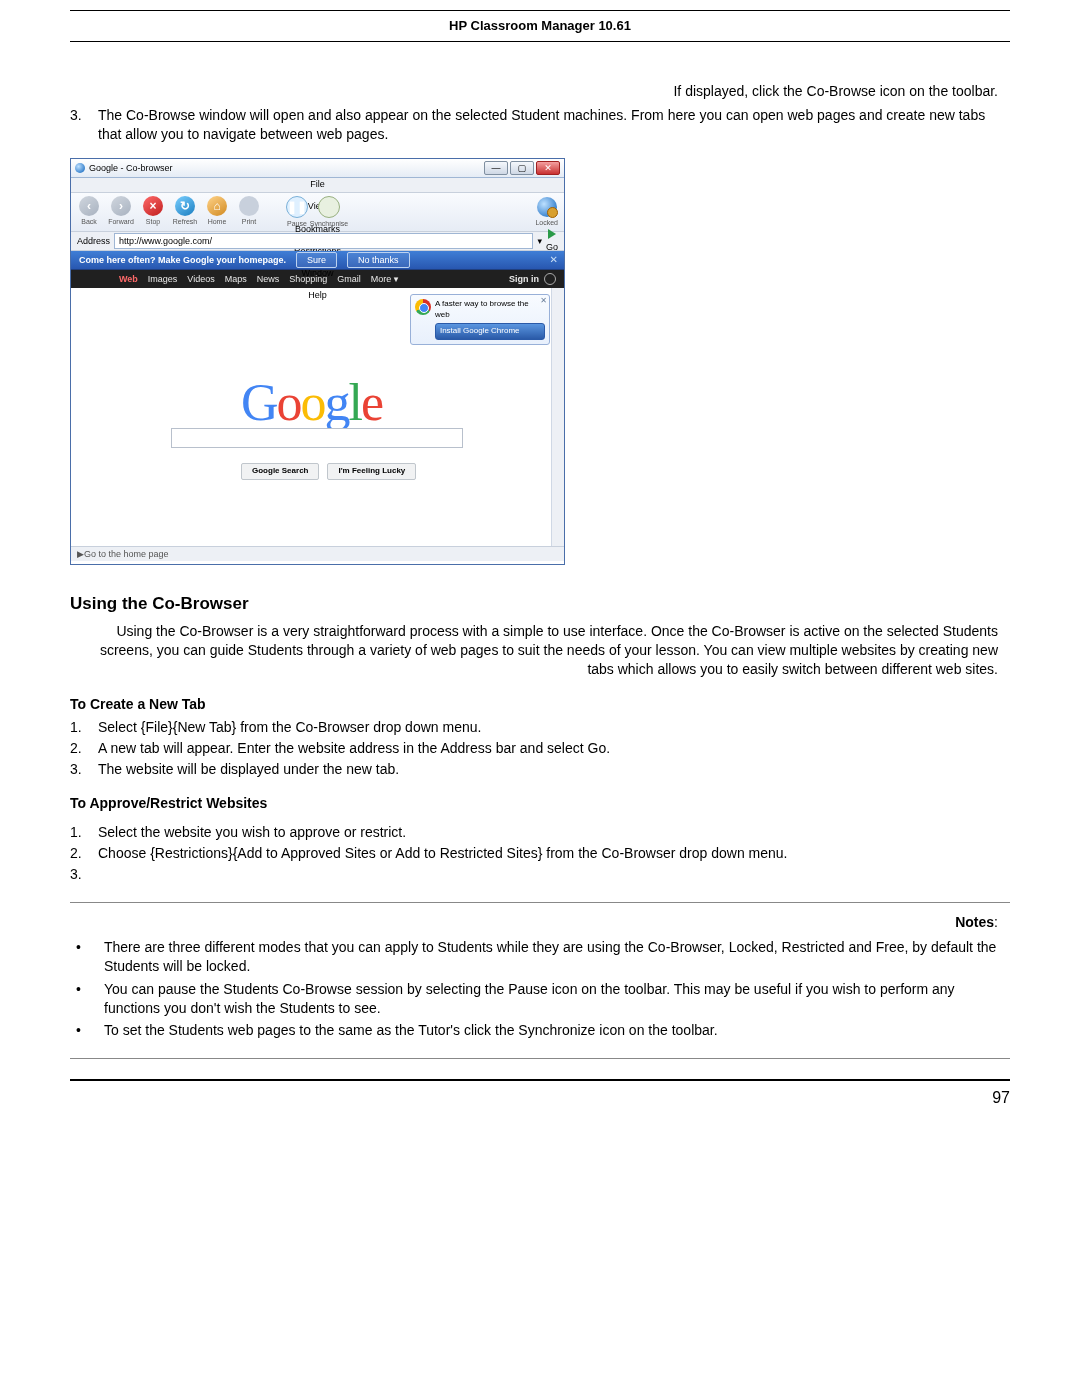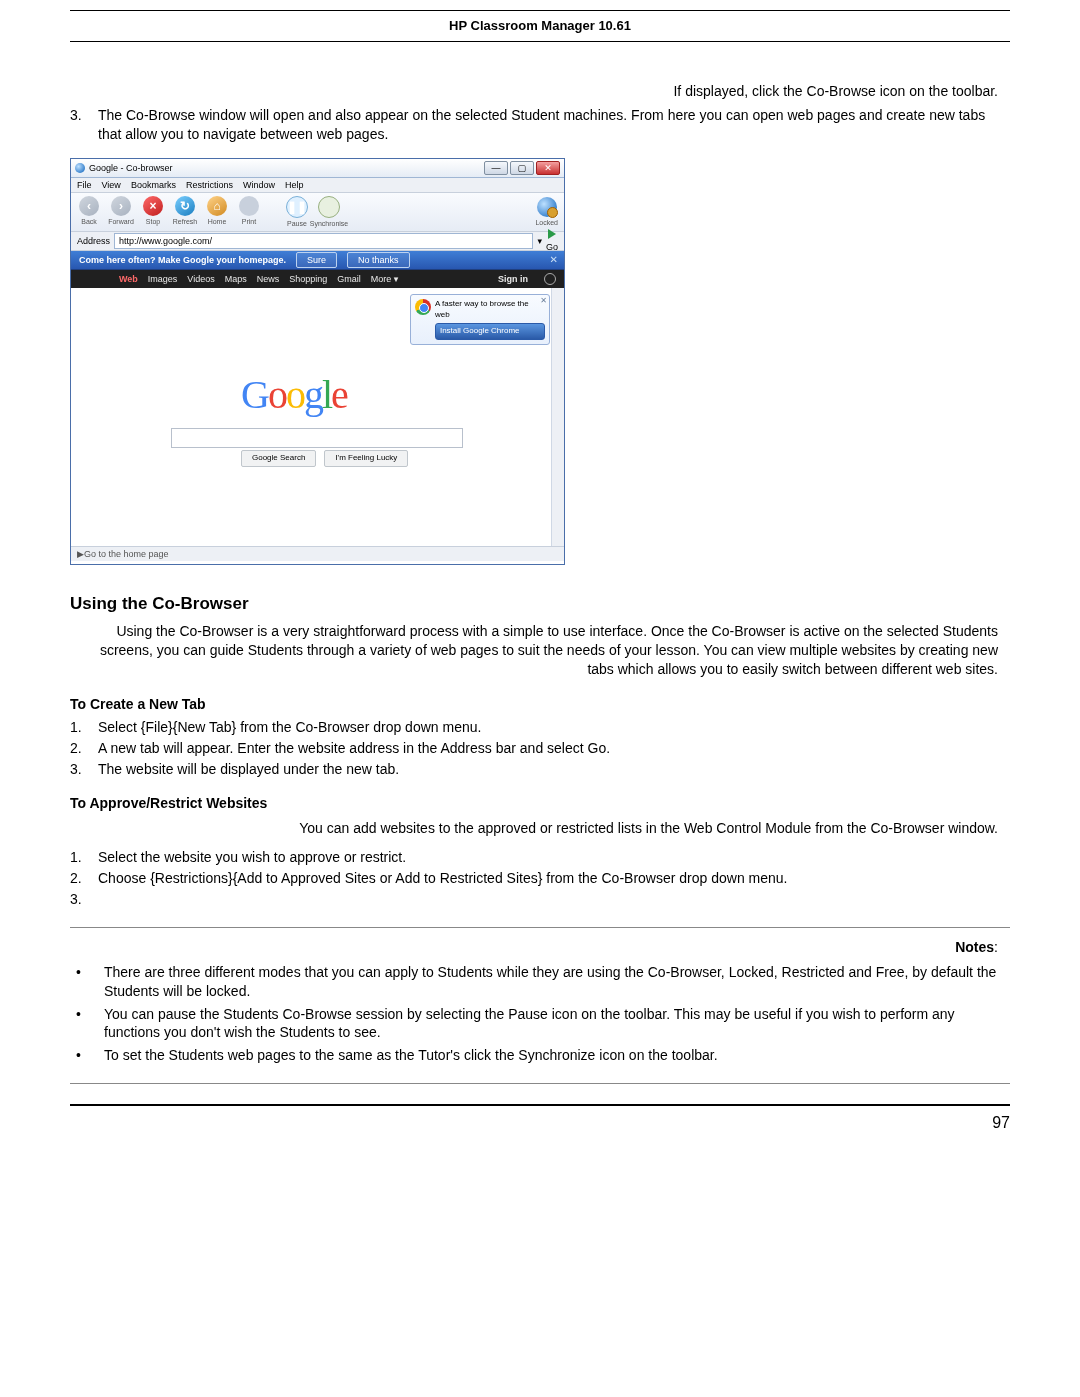--- a/index.html
+++ b/index.html
@@ -100,20 +100,21 @@
     background:linear-gradient(#f5f8fc,#cfd8e5);
     display:flex;align-items:center;justify-content:center;
   }
   .scr-title .wbtn.close{background:linear-gradient(#f4a0a0,#c83030);border-color:#a02020;color:#fff;}
   .scr-menu {
     height:14px;
     background:#edf0f5;
     border-bottom:1px solid #c8d0dc;
     display:flex;align-items:center;gap:10px;
     padding:0 6px;
+    flex-direction:column;
   }
   .scr-tbar {
     height:38px;
     background:linear-gradient(#f9fbfe,#e6ecf5);
     border-bottom:1px solid #c8d0dc;
     display:flex;align-items:center;
     padding:0 6px;
     justify-content:space-between;
   }
   .tbar-left {display:flex;gap:8px;}
@@ -144,43 +145,43 @@
     border-bottom:1px solid #1f3f80;
     position:relative;
   }
   .bbtn{height:14px;border:1px solid #bcd2f0;padding:0 10px;display:flex;align-items:center;border-radius:2px;color:#fff;background:rgba(255,255,255,.08);}
   .scr-bluebar .close-x{position:absolute;right:6px;color:#c8def5;font-size:10px;}
   .scr-blackbar{
     height:18px;background:#202020;color:#e8e8e8;display:flex;align-items:center;padding:0 8px;gap:12px;font-size:9px;justify-content:space-between;
   }
   .bb-left{display:flex;gap:10px;}
   .bb-left .web{color:#ff6a6a;font-weight:bold;margin-left:40px;}
-  .bb-right{display:flex;align-items:center;gap:16px;}
+  .bb-right{display:flex;align-items:center;gap:5px;}
   .gear{width:10px;height:10px;border:1px solid #aaa;border-radius:50%;}
   .gbody{height:258px;position:relative;overflow:auto;}
   .gbody .side-scrollbar{position:absolute;right:0;top:0;bottom:0;width:12px;background:#edf0f5;border-left:1px solid #cfd8e5;}
   .chrome-toast{
     position:absolute;right:14px;top:6px;width:130px;border:1px solid #98b0d8;background:linear-gradient(#f8fbff,#e8f0fc);border-radius:3px;
     padding:4px;font-size:8px;display:flex;gap:4px;
   }
   .chrome-toast .close-t{position:absolute;right:2px;top:1px;color:#6a7f9a;font-size:8px;}
   .chrome-ball{width:16px;height:16px;border-radius:50%;
     background:conic-gradient(#d93025 0 120deg,#34a853 120deg 240deg,#fbbc05 240deg 360deg);
     position:relative;}
   .chrome-ball:after{content:"";position:absolute;left:4px;top:4px;width:8px;height:8px;border-radius:50%;background:#4285f4;border:1px solid #fff;}
   .install-btn{border:1px solid #2a5aa8;border-radius:3px;background:linear-gradient(#5a96e0,#2a5aa8);color:#fff;font-size:8px;padding:2px 4px;margin-top:2px;}
-  .glogo{position:absolute;left:170px;top:80px;font-family:'Times New Roman',serif;font-size:40px;font-weight:normal;letter-spacing:-2px;}
+  .glogo{position:absolute;left:170px;top:80px;font-family:'Times New Roman',serif;font-size:52px;font-weight:normal;letter-spacing:-2px;}
   .glogo span:nth-child(1){color:#4285F4;}
   .glogo span:nth-child(2){color:#EA4335;}
   .glogo span:nth-child(3){color:#FBBC05;}
   .glogo span:nth-child(4){color:#4285F4;}
   .glogo span:nth-child(5){color:#34A853;}
   .glogo span:nth-child(6){color:#EA4335;}
   .gsearch{position:absolute;left:100px;top:140px;width:290px;height:18px;border:1px solid #b8c0cc;background:#fff;}
-  .gbtns{position:absolute;left:170px;top:162px;display:flex;gap:8px;}
+  .gbtns{position:absolute;left:170px;top:175px;display:flex;gap:8px;font-weight:bold;}
   .gbtns .gb{border:1px solid #c0c6cc;background:#f1f2f3;padding:2px 10px;font-size:8px;border-radius:2px;}
   .scr-status{height:14px;background:#edf0f5;border-top:1px solid #c8d0dc;display:flex;align-items:center;padding:0 6px;font-size:9px;color:#555;}
 </style>
 </head>
 <body>
 
 <div class="page">
 
   <div class="header-rule"></div>
   <div class="header-title">HP Classroom Manager 10.61</div>
@@ -328,21 +329,20 @@
         <div class="num">2.</div>
         <div>A new tab will appear. Enter the website address in the Address bar and select Go.</div>
       </div>
     <div class="row">
         <div class="num">3.</div>
         <div>The website will be displayed under the new tab.</div>
       </div>
   </div>
 
   <div class="subhead">To Approve/Restrict Websites</div>
-  <div class="body-text">You can add websites to the approved or restricted lists in the Web Control Module from the Co-Browser window.</div>
   <div class="listblock" style="margin-top:10px;">
     <div class="row">
         <div class="num">1.</div>
         <div>Select the website you wish to approve or restrict.</div>
       </div>
     <div class="row">
         <div class="num">2.</div>
         <div>Choose {Restrictions}{Add to Approved Sites or Add to Restricted Sites} from the Co-Browser drop down menu.</div>
       </div>
     <div class="row">

